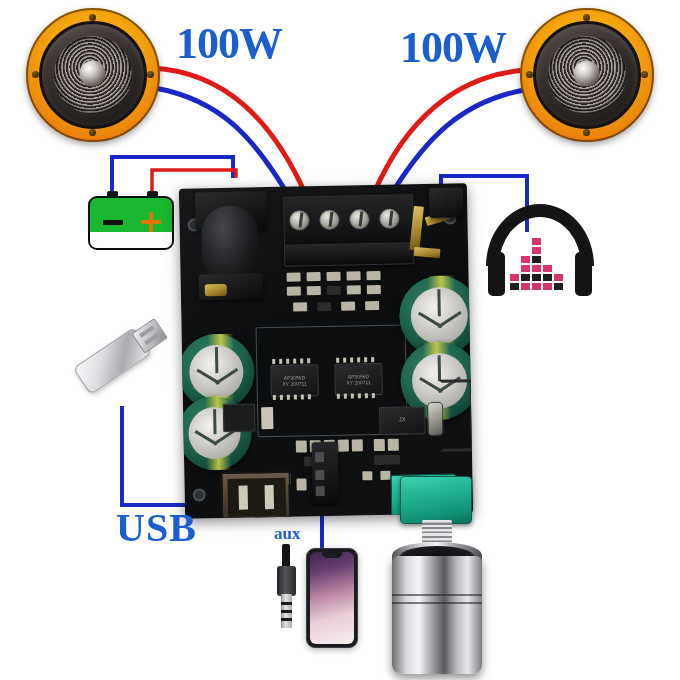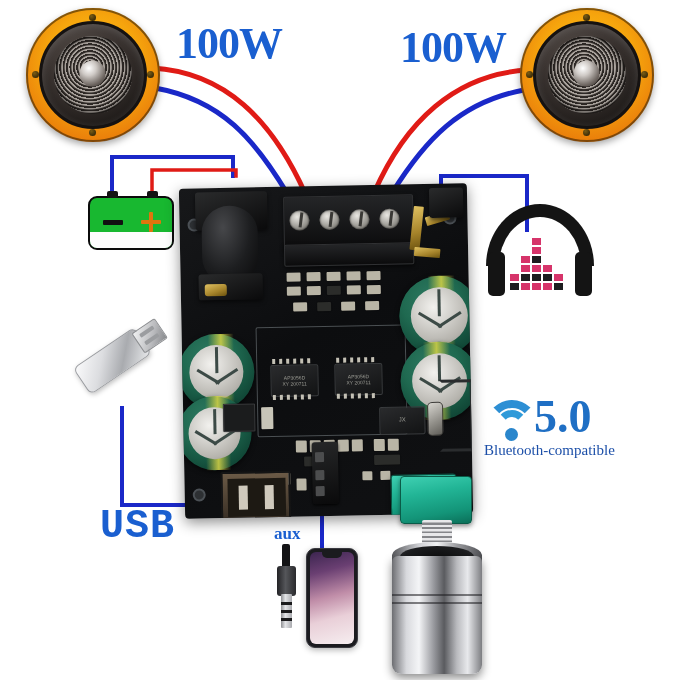--- a/index.html
+++ b/index.html
@@ -255,29 +255,20 @@
       <div class="eqblk" style="left:22px;top:40px;width:9px;height:7px;background:#1d1d1f;"></div>
       <div class="eqblk" style="left:22px;top:49px;width:9px;height:7px;background:#d6346a;"></div>
       <div class="eqblk" style="left:33px;top:31px;width:9px;height:7px;background:#d6346a;"></div>
       <div class="eqblk" style="left:33px;top:40px;width:9px;height:7px;background:#1d1d1f;"></div>
       <div class="eqblk" style="left:33px;top:49px;width:9px;height:7px;background:#d6346a;"></div>
       <div class="eqblk" style="left:44px;top:40px;width:9px;height:7px;background:#d6346a;"></div>
       <div class="eqblk" style="left:44px;top:49px;width:9px;height:7px;background:#1d1d1f;"></div>
     </div>
   </div>
 
-  <div class="abs" style="left:486px;top:396px;width:180px;height:70px;">
-    <div class="abs" style="left:0px;top:2px;width:52px;height:44px;">
-      <div class="wifi-arc" style="left:0px;top:2px;width:52px;height:52px;border-width:8px;"></div>
-      <div class="wifi-arc" style="left:10px;top:12px;width:32px;height:32px;border-width:7px;border-top-color:#2f9ad9;"></div>
-      <div class="wifi-dot" style="left:19px;top:30px;width:13px;height:13px;"></div>
-    </div>
-    <div class="lbl lbl-bt-num" style="left:48px;top:-6px;">5.0</div>
-    <div class="lbl lbl-bt-sub" style="left:-2px;top:46px;">Bluetooth-compatible</div>
-  </div>
 
   <div id="board">
 
     <div class="pad-hole" style="left:8px;top:30px;"></div>
     <div class="pad-hole" style="left:264px;top:28px;"></div>
     <div class="pad-hole" style="left:8px;top:300px;"></div>
     <div class="pad-hole" style="left:264px;top:298px;"></div>
 
     <div class="dcjack" style="left:16px;top:4px;width:72px;height:38px;"></div>
     <div class="dcbarrel" style="left:22px;top:18px;width:56px;height:78px;"></div>
@@ -432,21 +423,21 @@
   <div class="abs" style="left:382px;top:476px;width:120px;height:200px;">
     <div class="pot-body" style="left:18px;top:0px;width:72px;height:48px;"></div>
     <div class="pot-shaft" style="left:40px;top:44px;width:30px;height:34px;"></div>
     <div class="knob-rim" style="left:10px;top:66px;width:90px;height:34px;"></div>
     <div class="knob-hole" style="left:18px;top:70px;width:74px;height:26px;"></div>
     <div class="knob" style="left:10px;top:80px;width:90px;height:118px;"></div>
     <div class="knob-line" style="left:10px;top:118px;width:90px;"></div>
     <div class="knob-line" style="left:10px;top:126px;width:90px;"></div>
   </div>
 
-  <div class="lbl lbl-usb" style="left:100px;top:504px;font-family:Liberation Mono, monospace;">USB</div>
+  <div class="lbl lbl-usb" style="left:116px;top:504px;">USB</div>
 
   <div class="lbl lbl-aux" style="left:274px;top:524px;">aux</div>
 
   <div class="abs" style="left:270px;top:544px;width:34px;height:86px;">
     <div class="plug-cable" style="left:12px;top:0px;width:8px;height:24px;"></div>
     <div class="plug-grip" style="left:7px;top:22px;width:19px;height:30px;"></div>
     <div class="plug-shaft" style="left:11px;top:50px;width:11px;height:34px;"></div>
     <div class="plug-ring" style="left:11px;top:58px;width:11px;height:3px;"></div>
     <div class="plug-ring" style="left:11px;top:66px;width:11px;height:3px;"></div>
     <div class="plug-ring" style="left:11px;top:74px;width:11px;height:3px;"></div>

